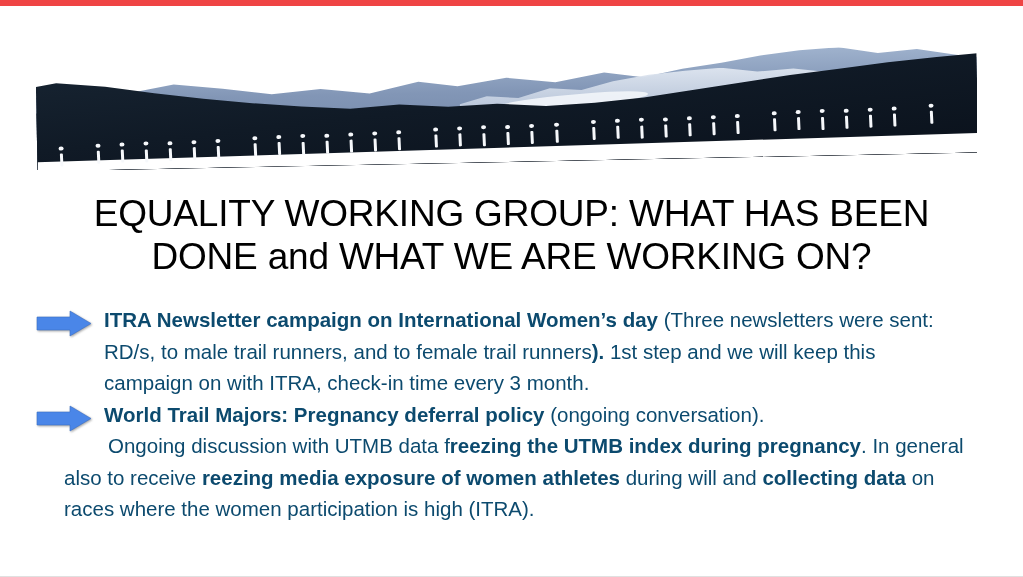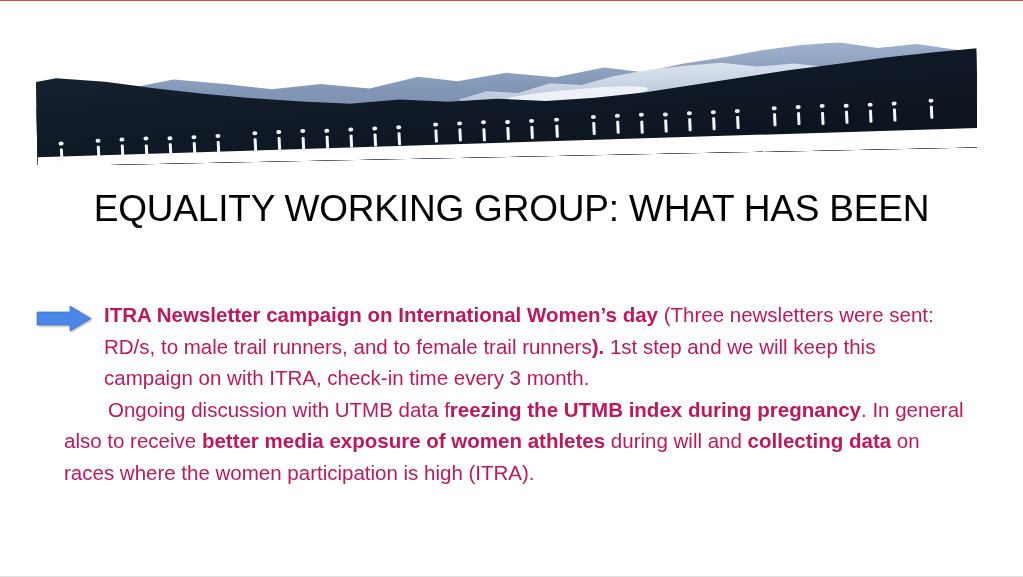--- a/index.html
+++ b/index.html
@@ -11,21 +11,21 @@
   body {
     font-family: "Liberation Sans", sans-serif;
   }
   .slide {
     position: relative;
     width: 1023px;
     height: 577px;
     background: #ffffff;
     overflow: hidden;
     box-sizing: border-box;
-    border-top: 1px solid #ef4444;
+    border-top: 6px solid #ef4444;
     border-bottom: 1px solid #e0e0e0;
   }
 
   
   .banner-wrap {
     position: absolute;
     left: 36px;
     top: 6px;
     width: 941px;
     height: 158px;
@@ -188,21 +188,21 @@
   }
 
   
   .body-block {
     position: absolute;
     left: 64px;
     top: 298px;
     width: 900px;
     font-size: 20.5px;
     line-height: 31.5px;
-    color: #be185d;
+    color: #0c4a6e;
   }
   .bullet-row {
     position: relative;
     padding-left: 40px;
   }
   .arrow-icon {
     position: absolute;
     left: -28px;
     top: 6px;
     width: 56px;
@@ -269,32 +269,41 @@
           <span class="runner" style="left: 86.7443%; bottom: 5.92308%; background: rgb(246, 248, 251);"></span>
           <span class="runner" style="left: 89.3525%; bottom: 5.15385%; background: rgb(246, 248, 251);"></span>
           <span class="runner" style="left: 91.9606%; bottom: 4.38462%; background: rgb(246, 248, 251);"></span>
           <span class="runner" style="left: 95.9688%; bottom: 8.61538%; background: rgb(246, 248, 251);"></span>
         </div>
     </div>
   </div>
 
   <div class="title">
     <span>EQUALITY WORKING GROUP: WHAT HAS BEEN</span><br>
+    <span>DONE and WHAT WE ARE WORKING ON?</span>
   </div>
 
   <div class="body-block">
 
     <div class="bullet-row">
       <span class="arrow-icon">
         <svg viewBox="0 0 56 27" width="56" height="27" aria-hidden="true">
           <polygon points="1,7 34,7 34,1 55,13.5 34,26 34,20 1,20" fill="#4a86e8" stroke="#3a6fc4" stroke-width="0.6"></polygon>
         </svg>
       </span>
       <span id="b0"><b>ITRA Newsletter campaign on International Women’s day</b><span> (Three newsletters were sent: RD/s, to male trail runners, and to female trail runners</span><b>).</b><span> 1st step and we will keep this campaign on with ITRA, check-in time every 3 month.</span></span>
     </div>
 
+    <div class="bullet-row">
+      <span class="arrow-icon">
+        <svg viewBox="0 0 56 27" width="56" height="27" aria-hidden="true">
+          <polygon points="1,7 34,7 34,1 55,13.5 34,26 34,20 1,20" fill="#4a86e8" stroke="#3a6fc4" stroke-width="0.6"></polygon>
+        </svg>
+      </span>
+      <span id="b1"><b>World Trail Majors: Pregnancy deferral policy</b><span> (ongoing conversation).</span></span>
+    </div>
 
     <div class="para-flow">
-      <span class="indent"></span><span id="cont"><span>Ongoing discussion with UTMB data f</span><b>reezing the UTMB index during pregnancy</b><span>. In general also to receive </span><b>better media exposure of women athletes</b><span> during will and </span><b>collecting data</b><span> on races where the women participation is high (ITRA).</span></span>
+      <span class="indent"></span><span id="cont"><span>Ongoing discussion with UTMB data f</span><b>reezing the UTMB index during pregnancy</b><span>. In general also to receive </span><b>reezing media exposure of women athletes</b><span> during will and </span><b>collecting data</b><span> on races where the women participation is high (ITRA).</span></span>
     </div>
 
   </div>
 </div>
 
 </body></html>

